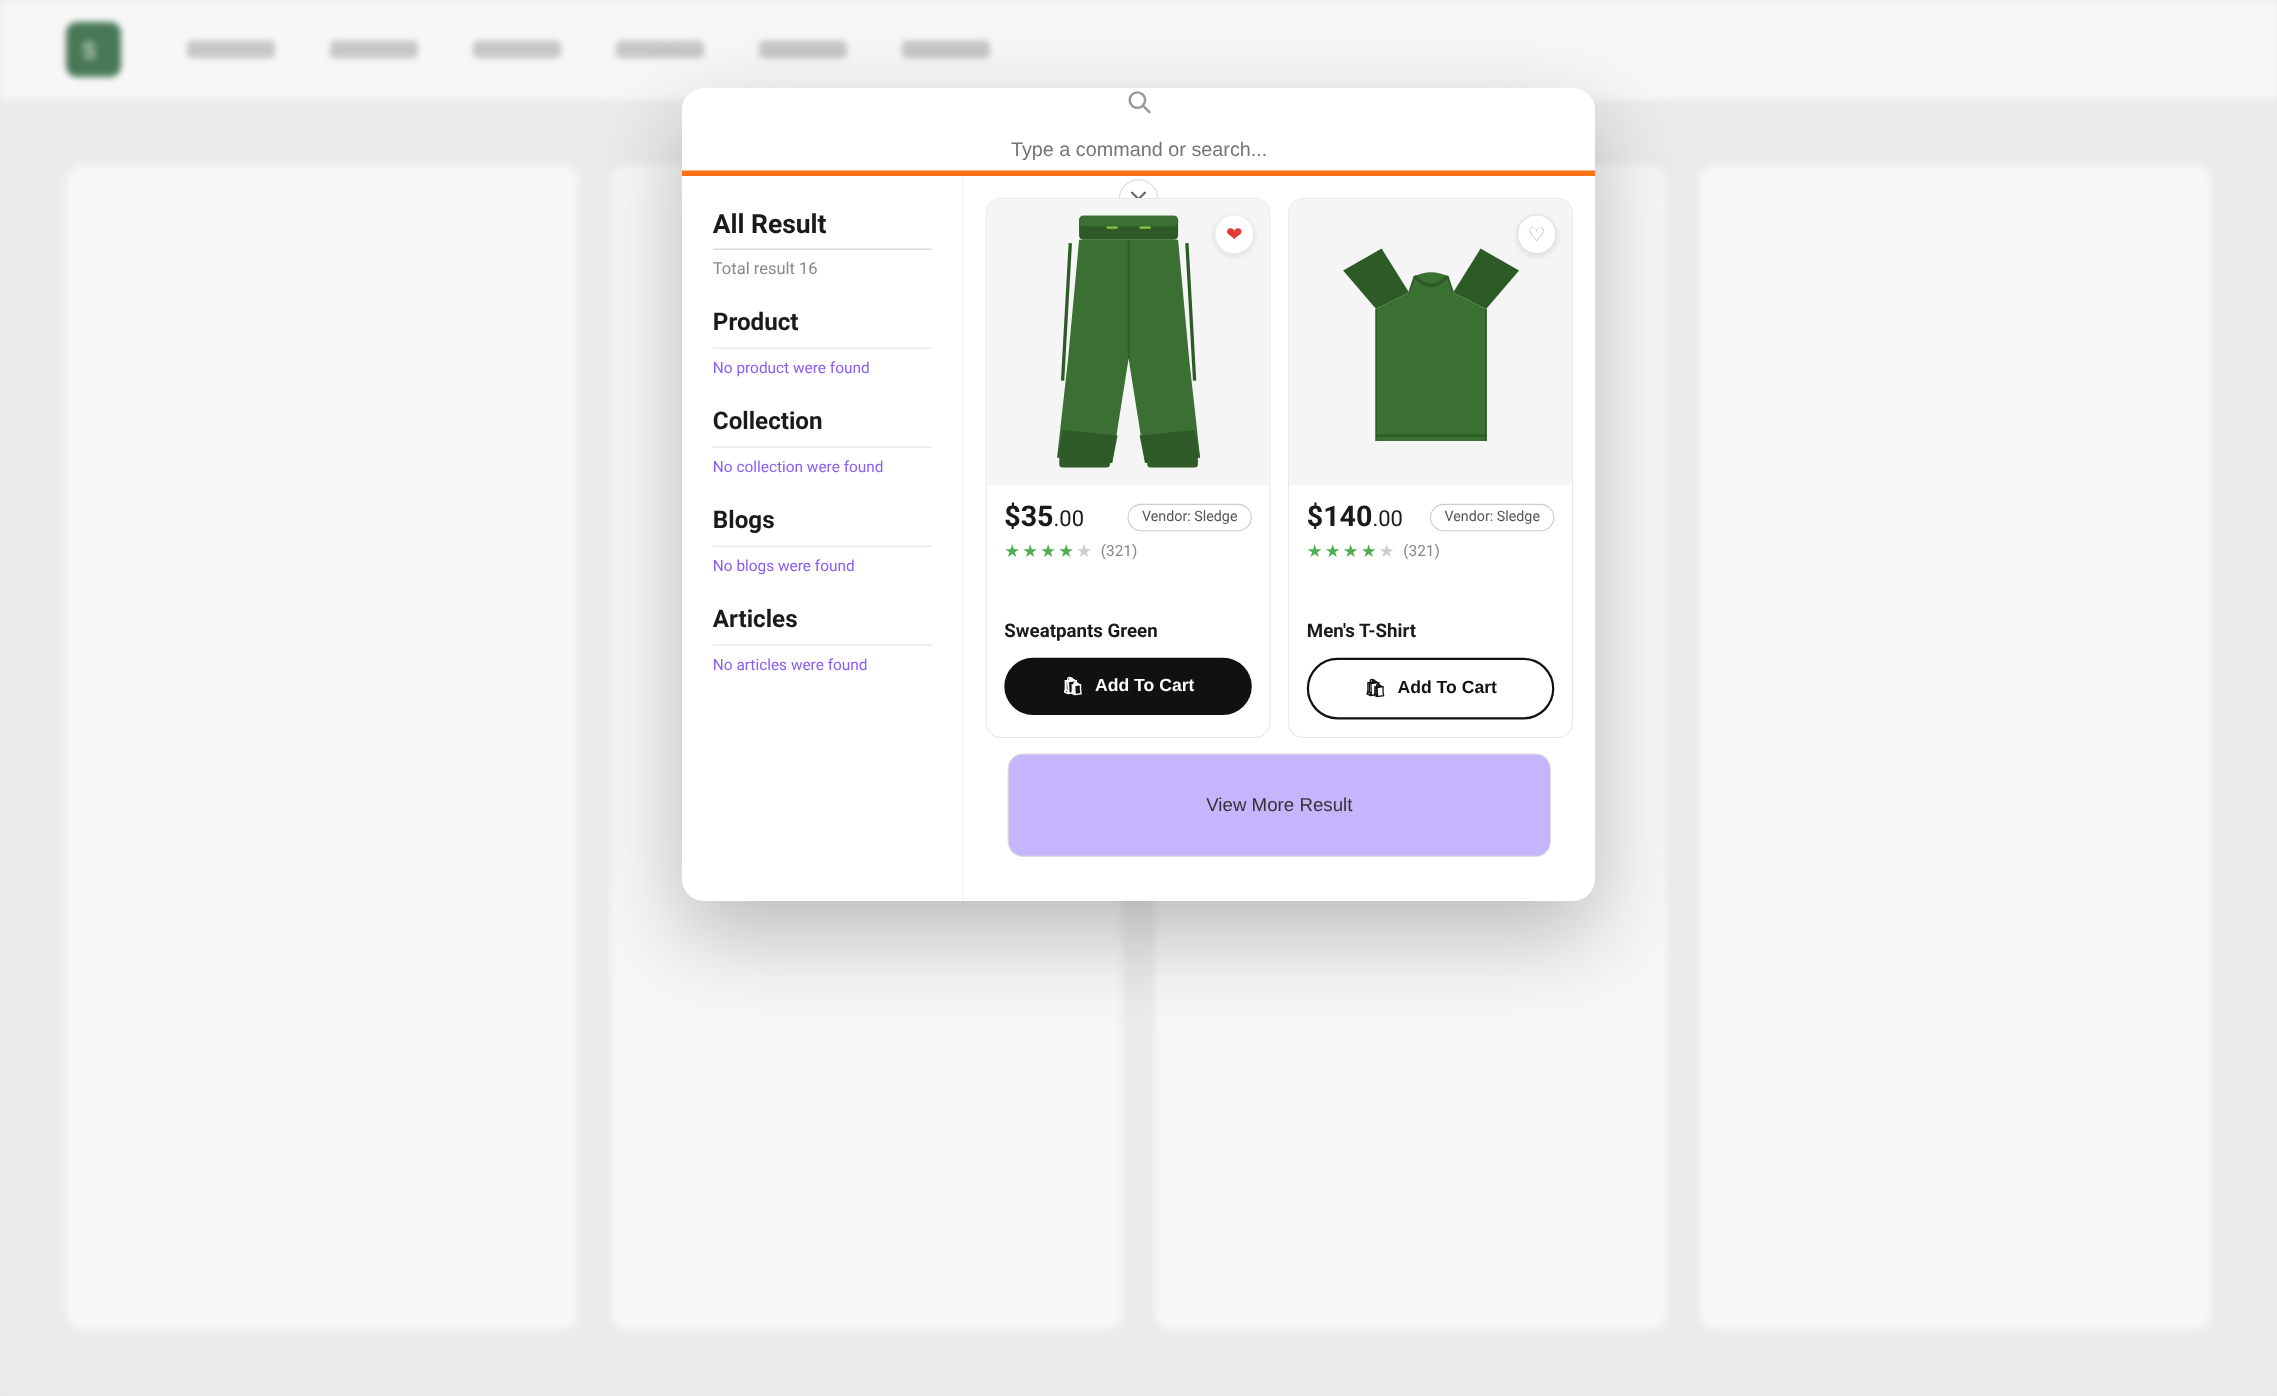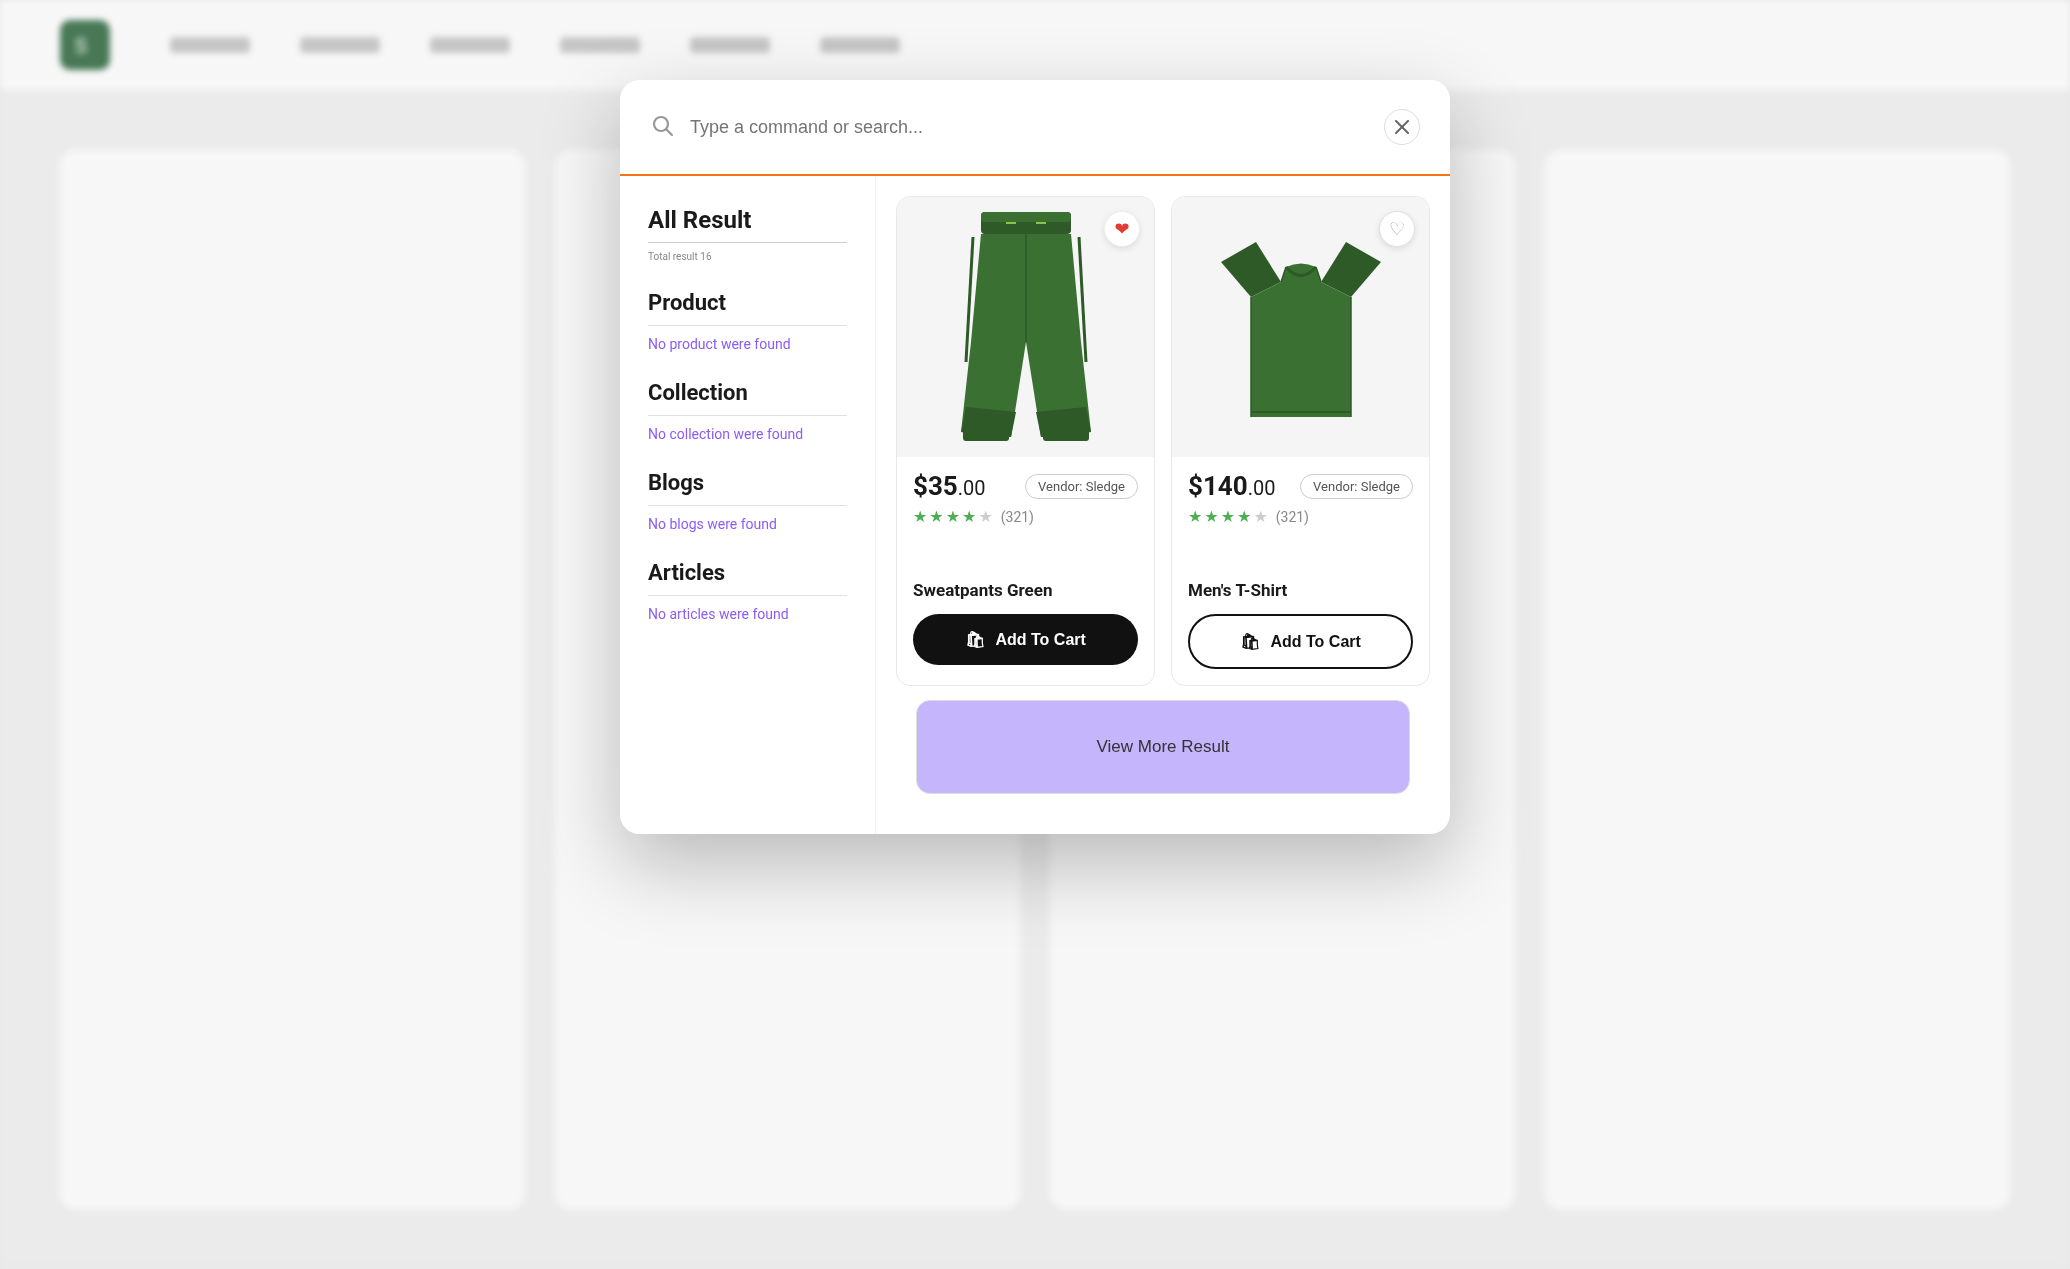--- a/index.html
+++ b/index.html
@@ -95,24 +95,25 @@
       border-radius: 20px;
       box-shadow: 0 30px 80px rgba(0,0,0,0.25);
       overflow: hidden;
     }
 
     
     .search-bar {
       display: flex;
       align-items: center;
       padding: 0 30px;
-      height: 96px;
-      background: white;
-      border-bottom: 2px solid #f97316;
+      height: 80px;
+      background: white;
+      border-bottom: 5px solid #f97316;
       gap: 16px;
+      flex-direction: column;
     }
 
     .search-icon-wrap {
       color: #999;
       font-size: 22px;
       flex-shrink: 0;
     }
 
     .search-input-field {
       flex: 1;
@@ -174,21 +175,21 @@
     .all-result-title {
       font-size: 24px;
       font-weight: 700;
       color: #1a1a1a;
       padding-bottom: 8px;
       border-bottom: 1.5px solid #ccc;
       margin-bottom: 8px;
     }
 
     .total-result-text {
-      font-size: 10px;
+      font-size: 15px;
       color: #888;
       margin-bottom: 28px;
     }
 
     
     .content-area {
       flex: 1;
       padding: 20px 20px 20px 20px;
       display: flex;
       flex-direction: column;

